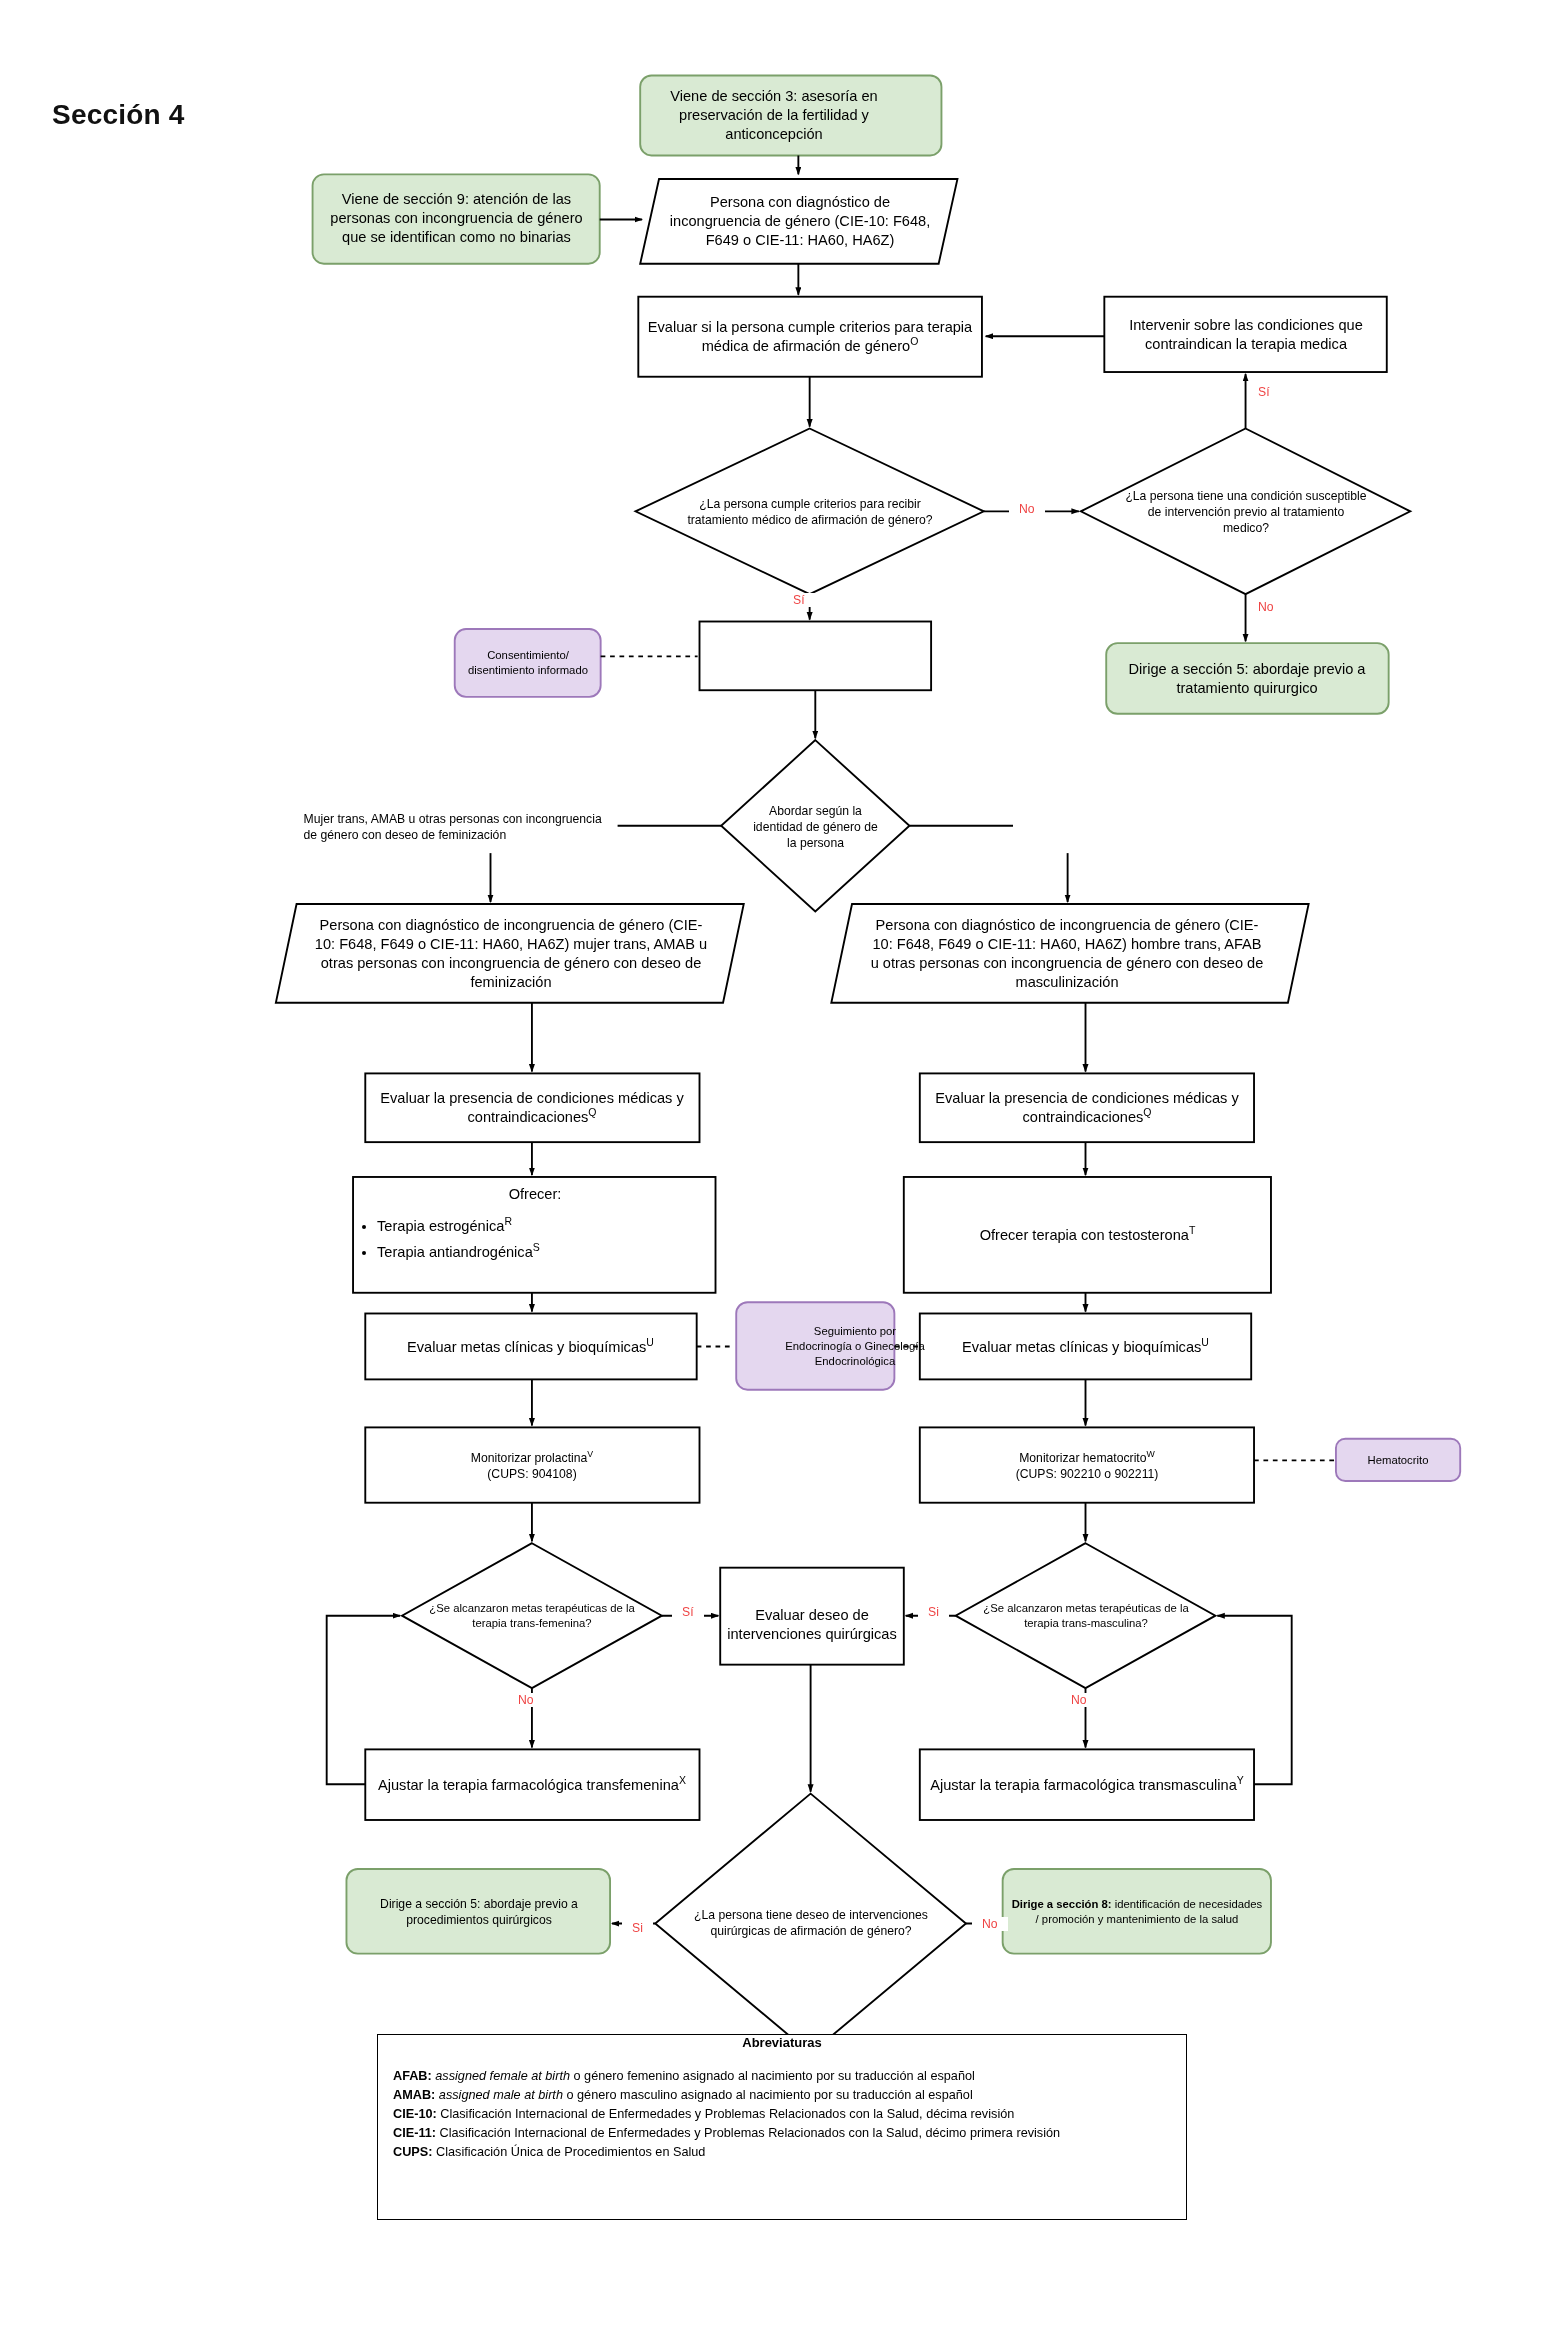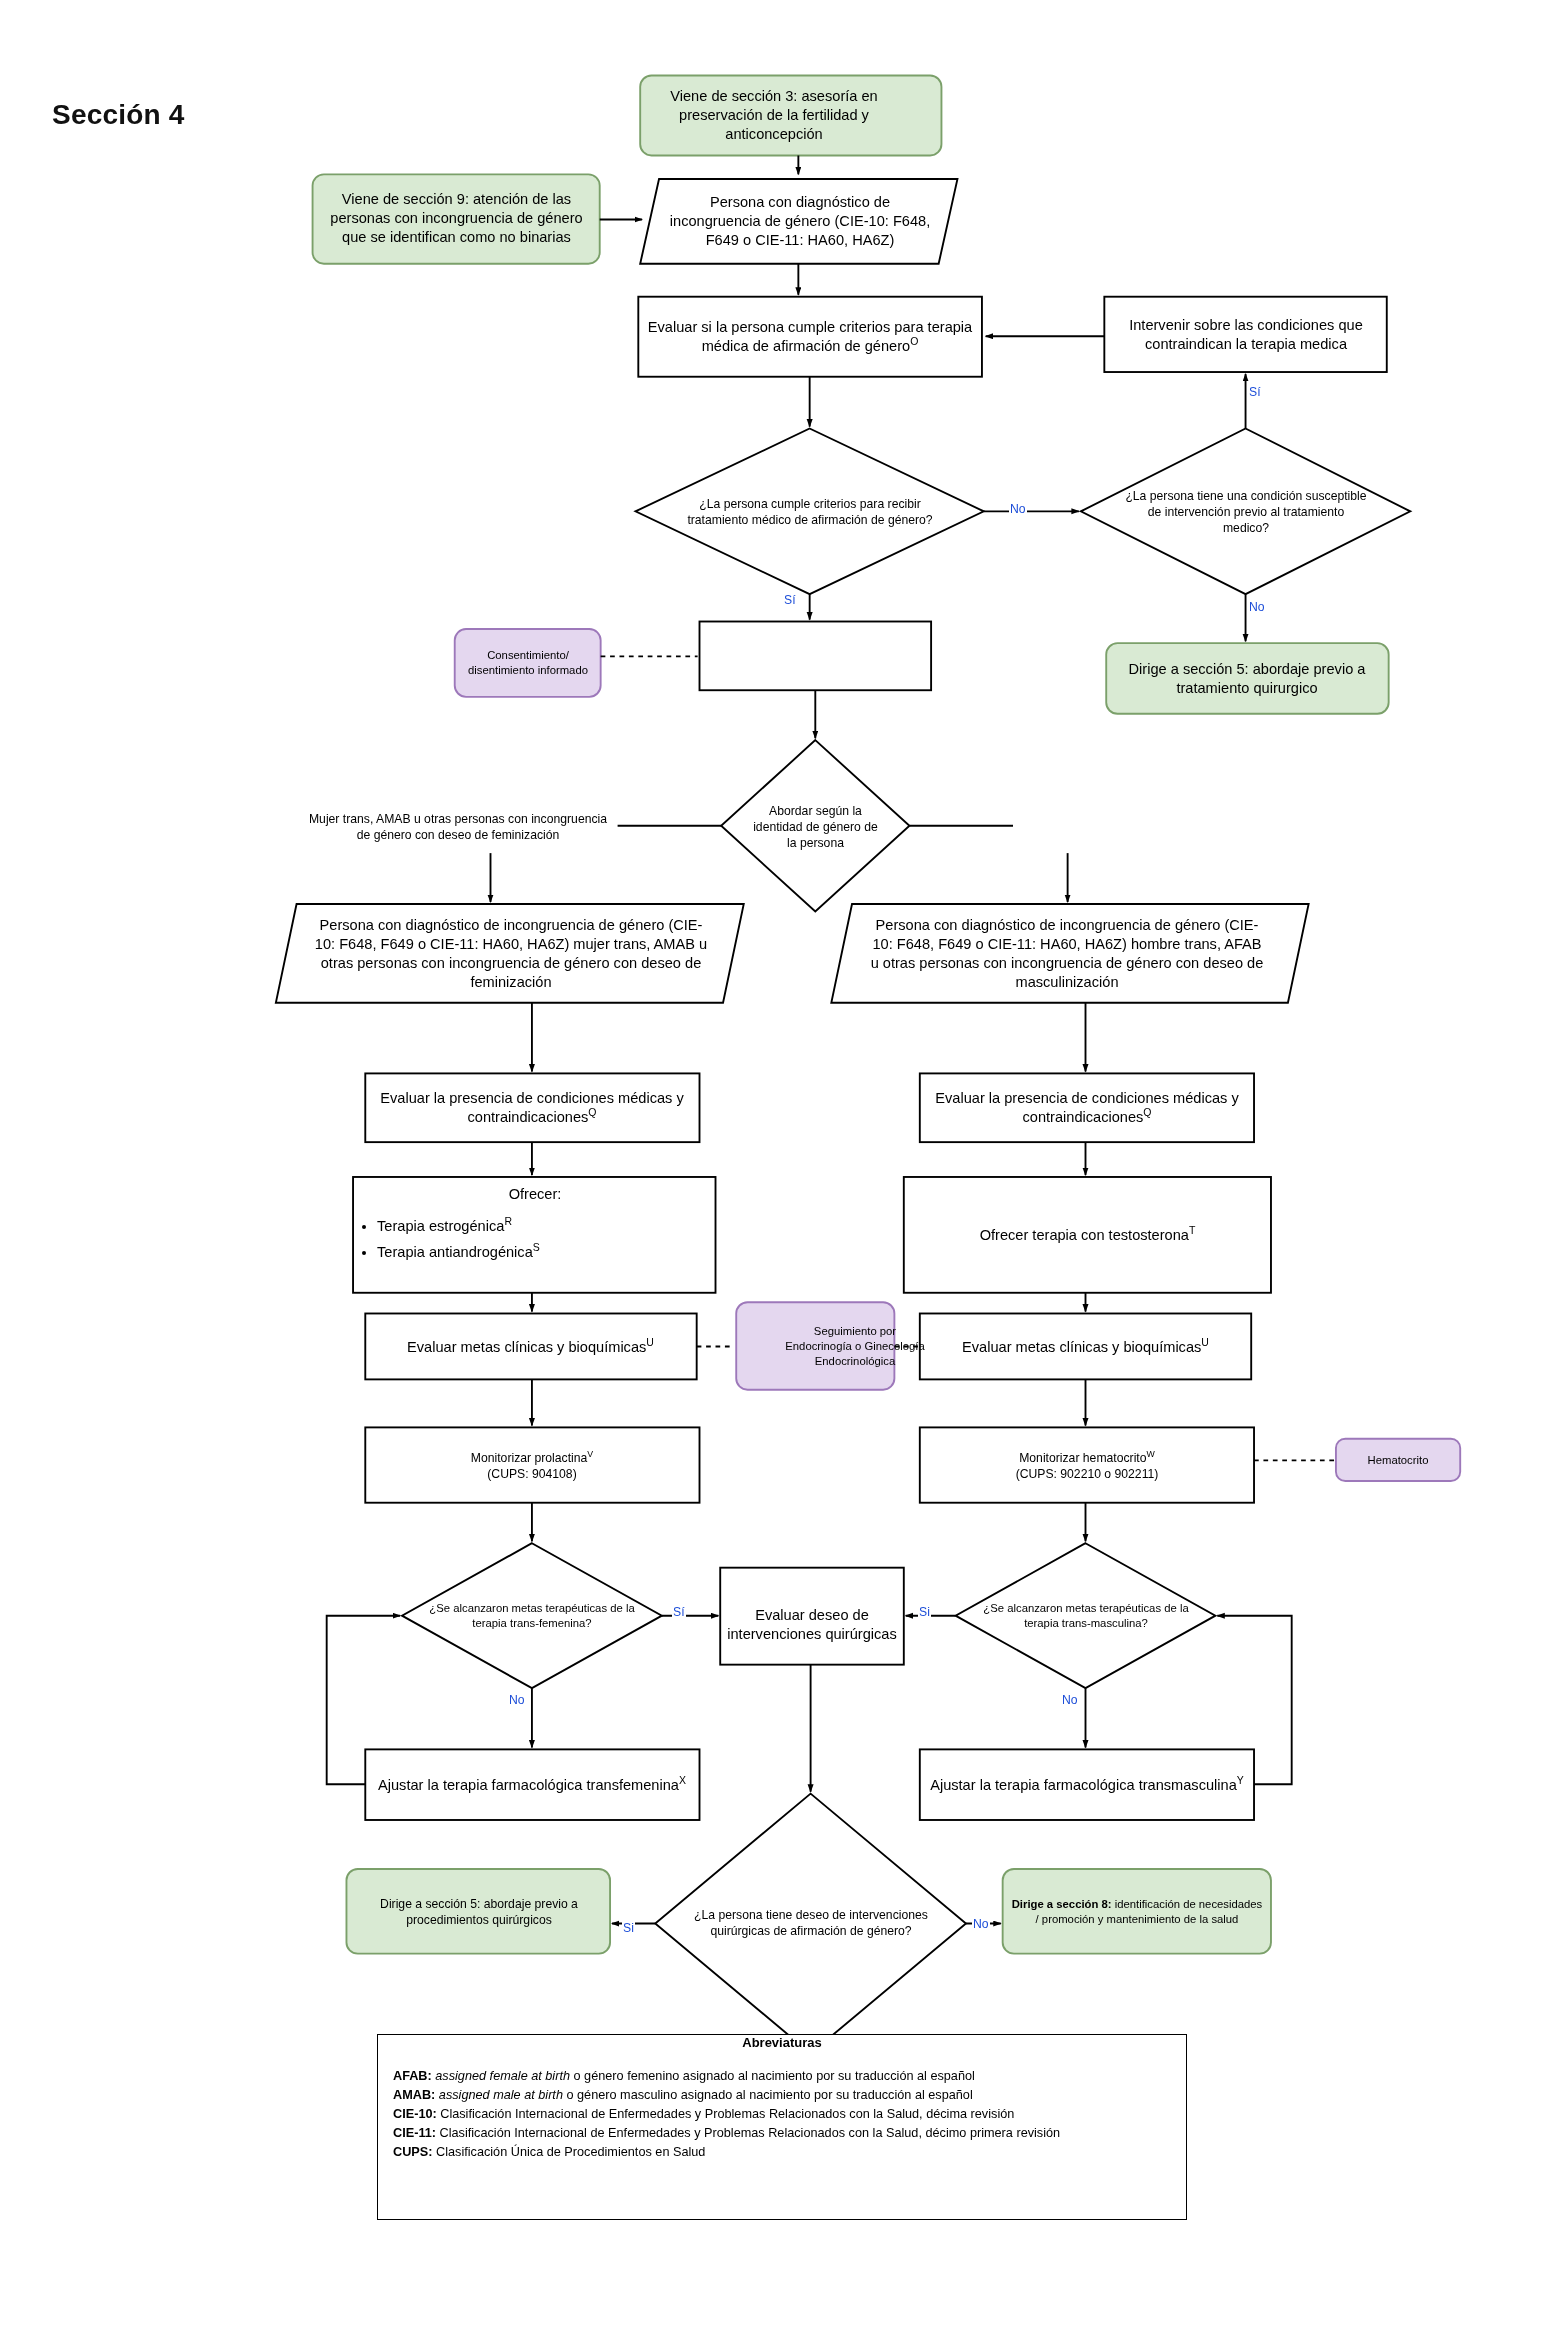--- a/index.html
+++ b/index.html
@@ -70,29 +70,29 @@
     width: 100%;
     height: 100%;
     display: flex;
     align-items: center;
     justify-content: center;
     box-sizing: border-box;
     padding: 1.9px 5.6px;
   }
   .edge-label {
     font-size: 12.2px;
-    color: #1d4ed8;
+    color: #ef4444;
     background: #ffffff;
-    padding: 0 1px;
+    padding: 0 10px;
     white-space: nowrap;
   }
   .side-note {
     font-size: 12.2px;
     line-height: 16px;
-    text-align: center;
+    text-align: left;
     color: #000000;
   }
   .bullets {
     margin: 0;
     padding-left: 21px;
     text-align: left;
   }
   .bullets li { margin: 7px 0; }
   sup { font-size: 0.72em; vertical-align: super; line-height: 0; }
   .abbrev-box {

